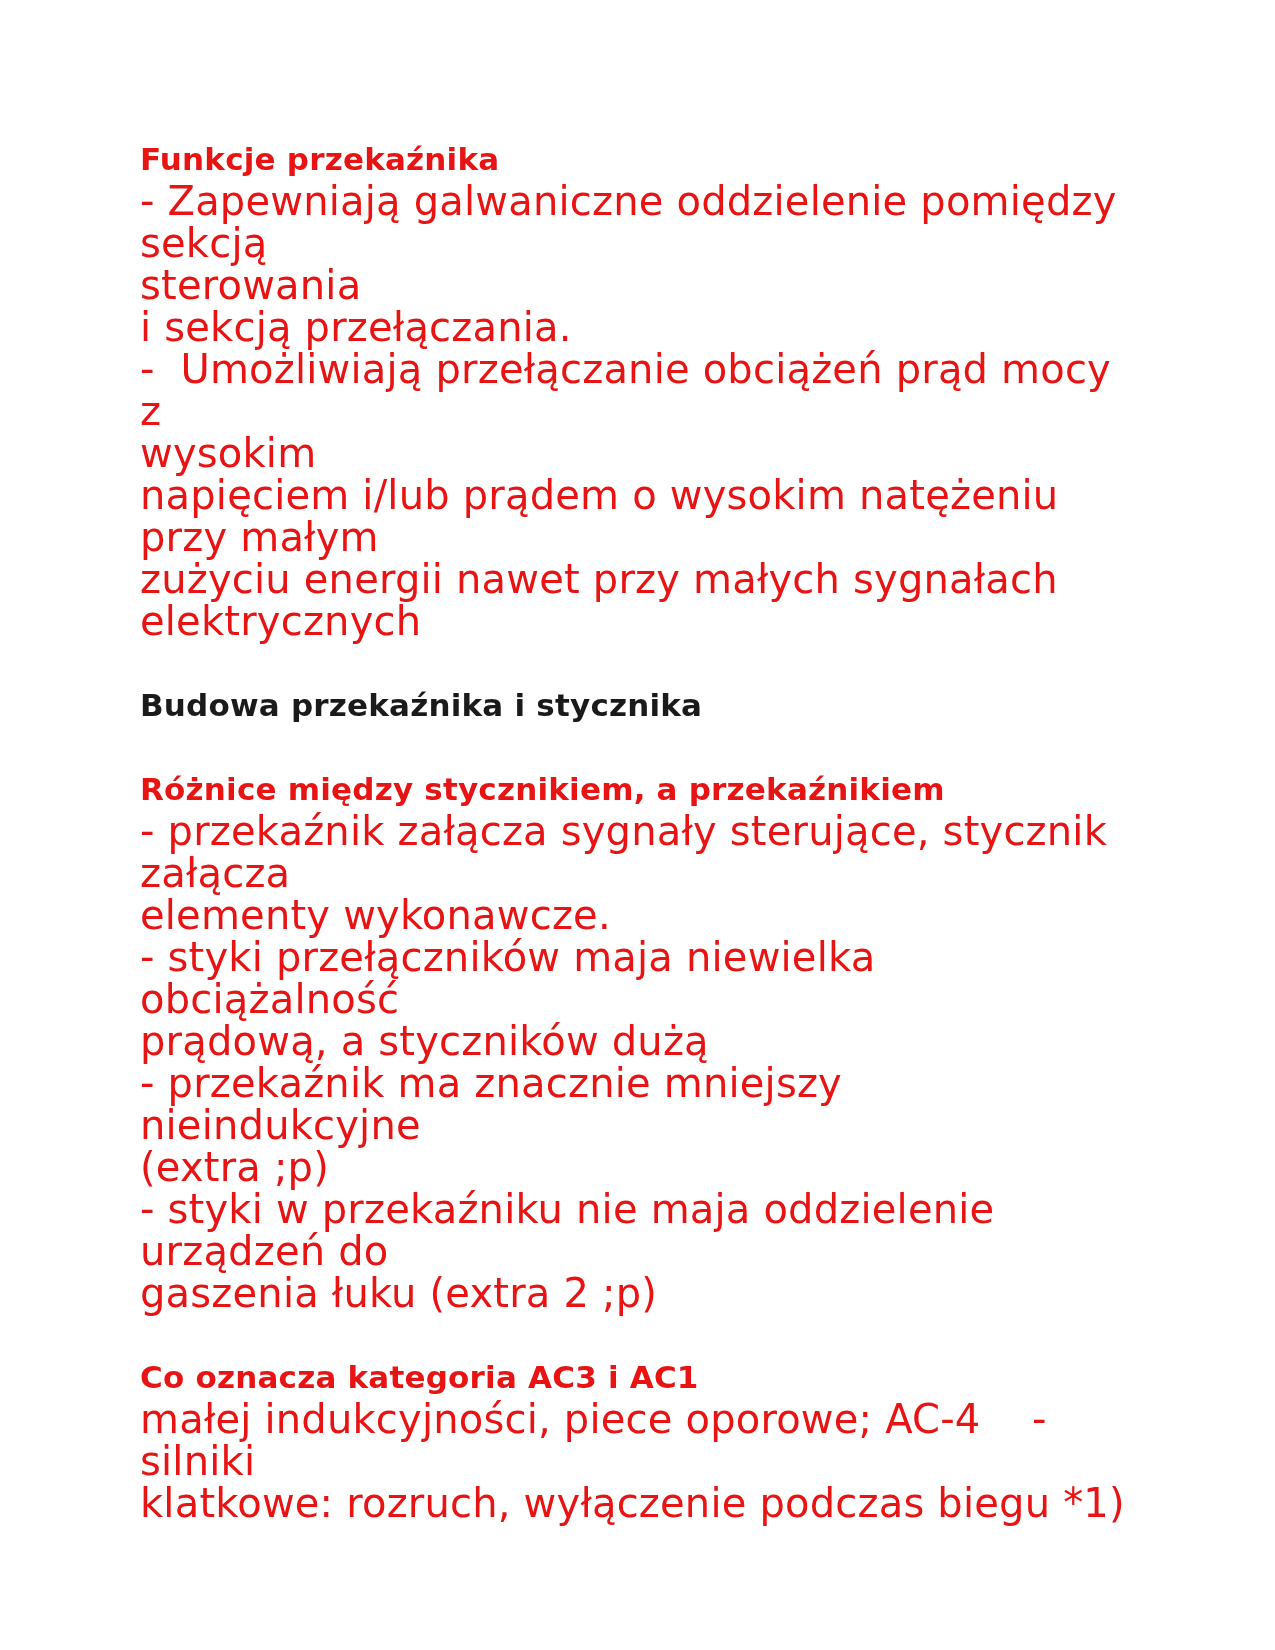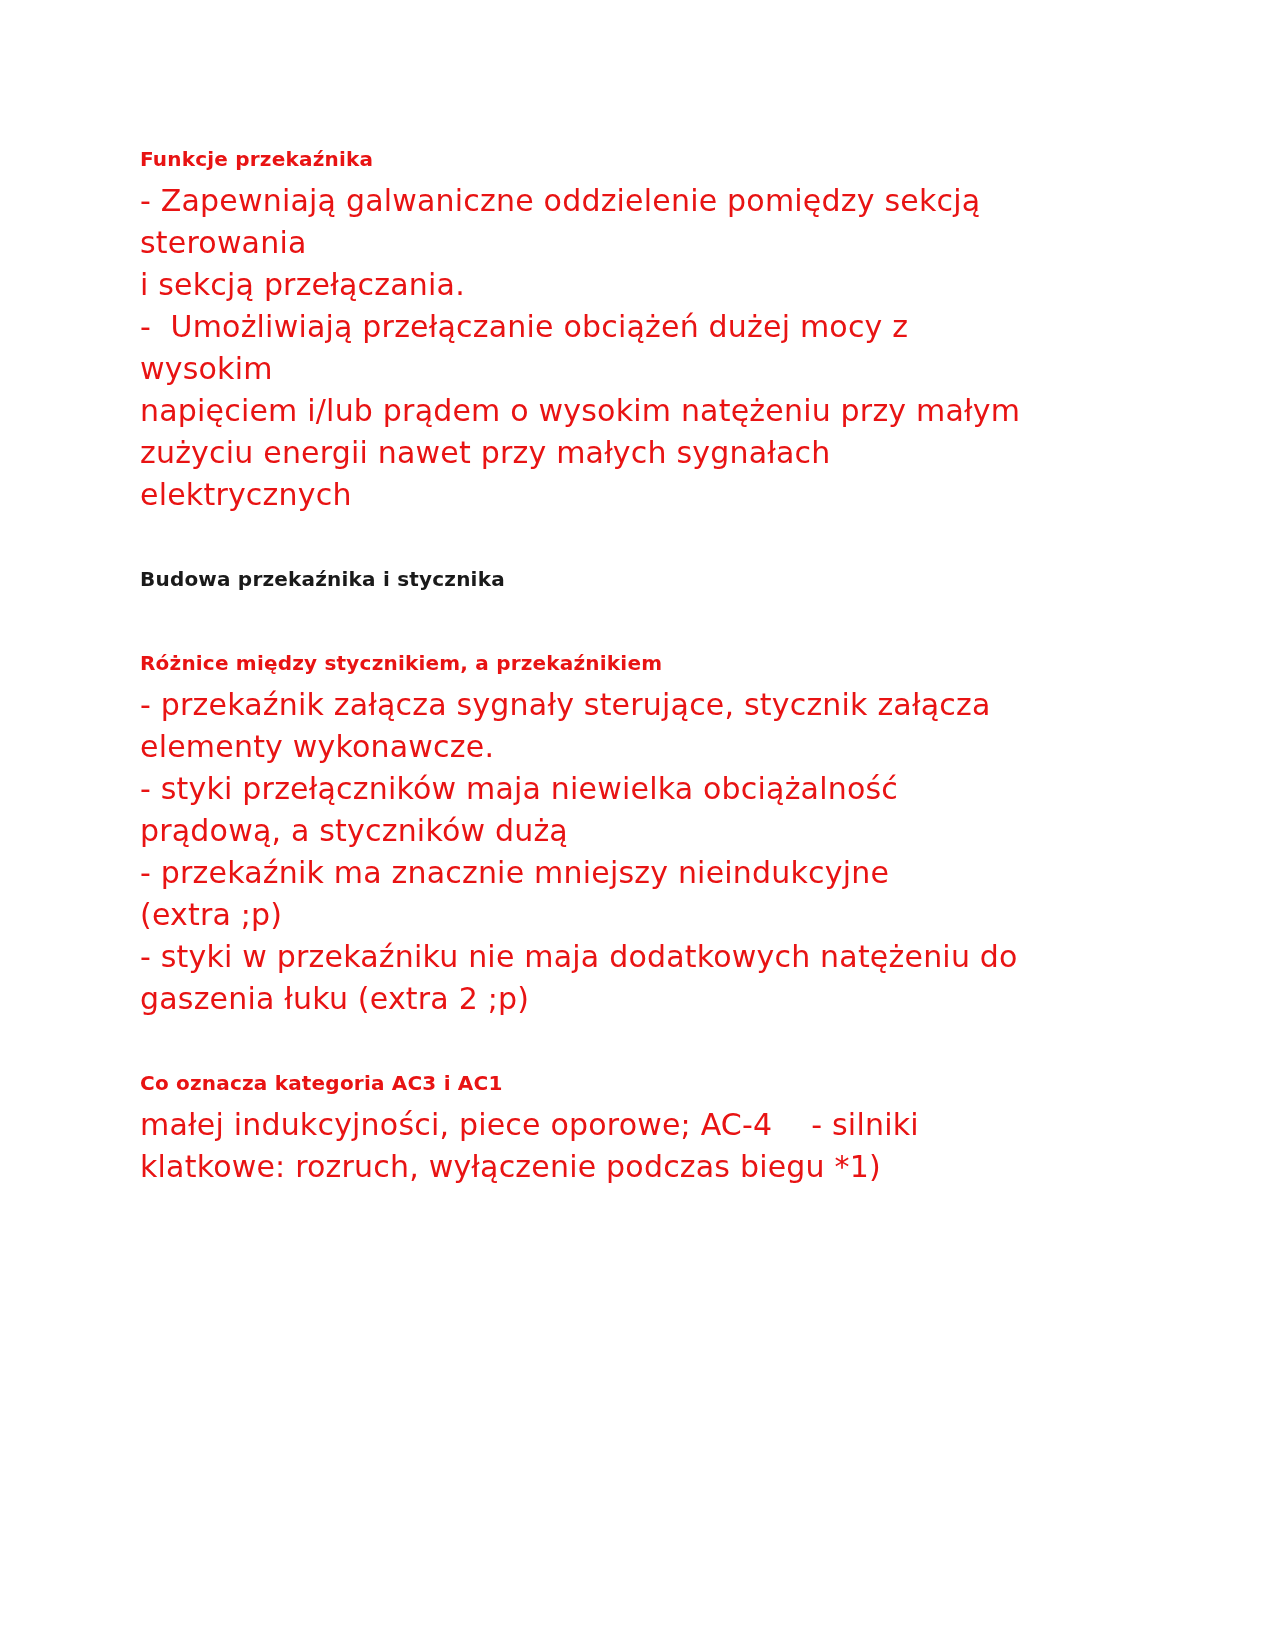--- a/index.html
+++ b/index.html
@@ -19,68 +19,68 @@
     position: absolute;
     top: 138px;
     left: 140px;
     right: 150px;
   }
   .doc-section {
     margin: 0 0 42px 0;
   }
   .doc-heading {
     margin: 0;
-    font-size: 20px;
+    font-size: 31px;
     line-height: 42px;
     font-weight: 700;
     letter-spacing: 0.2px;
     white-space: pre-wrap;
   }
   .doc-heading.red { color: #e81313; }
   .doc-heading.black { color: #1a1a1a; }
   .doc-line {
-    font-size: 30px;
+    font-size: 40px;
     line-height: 42px;
     color: #e81313;
     white-space: pre-wrap;
     letter-spacing: 0.2px;
   }
 </style>
 </head>
 <body>
 
 <div class="page">
   <div class="content">
 
     <div class="doc-section">
       <h2 class="doc-heading red">Funkcje przekaźnika</h2>
       <div class="doc-line">- Zapewniają galwaniczne oddzielenie pomiędzy sekcją</div>
       <div class="doc-line">sterowania</div>
       <div class="doc-line">i sekcją przełączania.</div>
-      <div class="doc-line">-  Umożliwiają przełączanie obciążeń dużej mocy z</div>
+      <div class="doc-line">-  Umożliwiają przełączanie obciążeń prąd mocy z</div>
       <div class="doc-line">wysokim</div>
       <div class="doc-line">napięciem i/lub prądem o wysokim natężeniu przy małym</div>
       <div class="doc-line">zużyciu energii nawet przy małych sygnałach</div>
       <div class="doc-line">elektrycznych</div>
     </div>
 
     <div class="doc-section">
       <h2 class="doc-heading black">Budowa przekaźnika i stycznika</h2>
     </div>
 
 
     <div class="doc-section">
       <h2 class="doc-heading red">Różnice między stycznikiem, a przekaźnikiem</h2>
       <div class="doc-line">- przekaźnik załącza sygnały sterujące, stycznik załącza</div>
       <div class="doc-line">elementy wykonawcze.</div>
       <div class="doc-line">- styki przełączników maja niewielka obciążalność</div>
       <div class="doc-line">prądową, a styczników dużą</div>
       <div class="doc-line">- przekaźnik ma znacznie mniejszy nieindukcyjne</div>
       <div class="doc-line">(extra ;p)</div>
-      <div class="doc-line">- styki w przekaźniku nie maja dodatkowych natężeniu do</div>
+      <div class="doc-line">- styki w przekaźniku nie maja oddzielenie urządzeń do</div>
       <div class="doc-line">gaszenia łuku (extra 2 ;p)</div>
     </div>
 
     <div class="doc-section">
       <h2 class="doc-heading red">Co oznacza kategoria AC3 i AC1</h2>
       <div class="doc-line">małej indukcyjności, piece oporowe; AC-4    - silniki</div>
       <div class="doc-line">klatkowe: rozruch, wyłączenie podczas biegu *1)</div>
     </div>
 
   </div>

